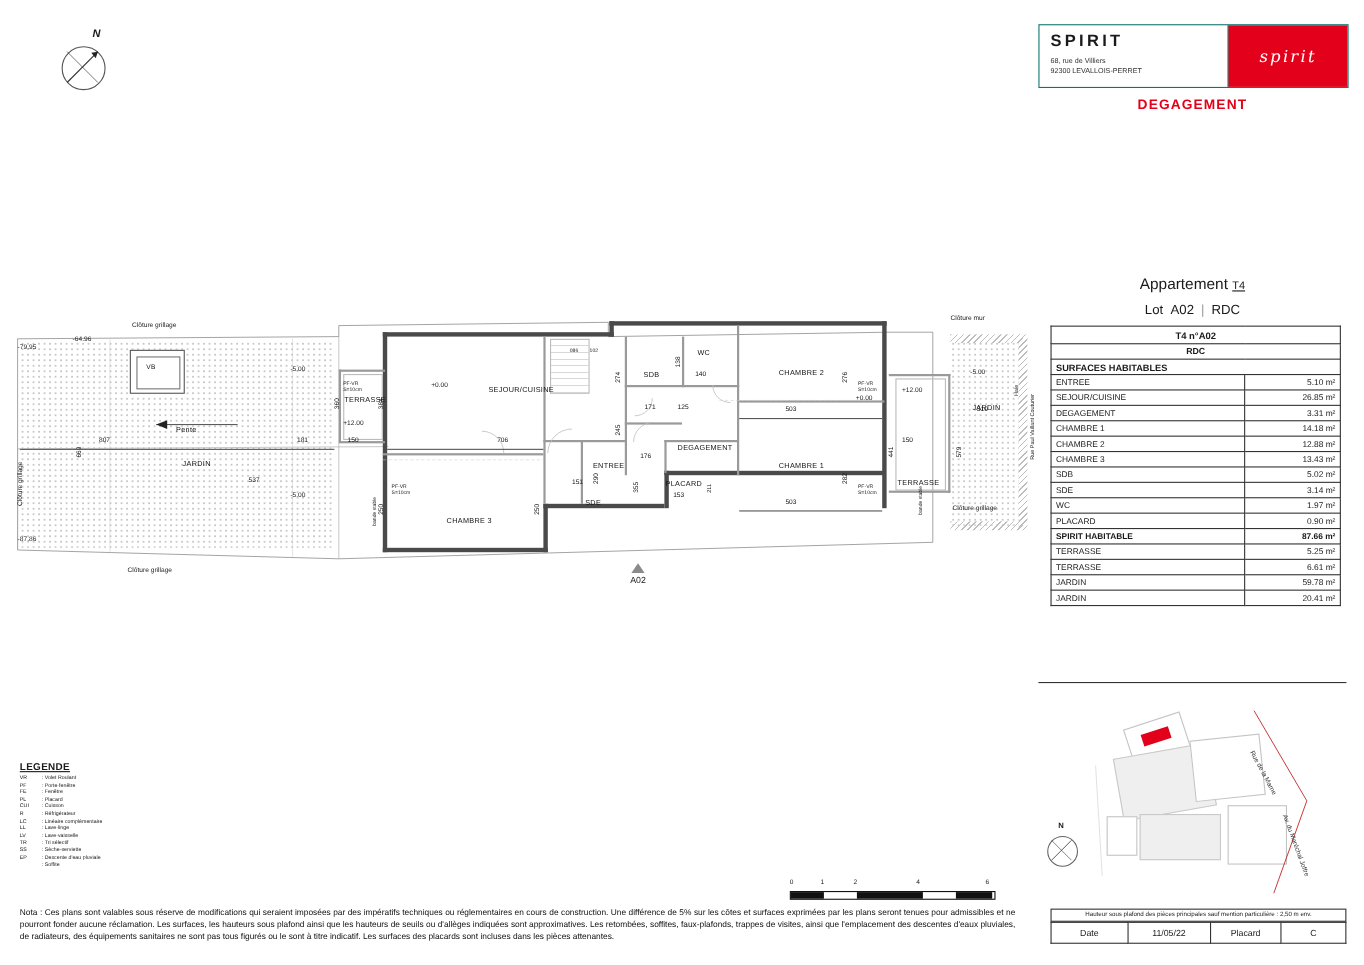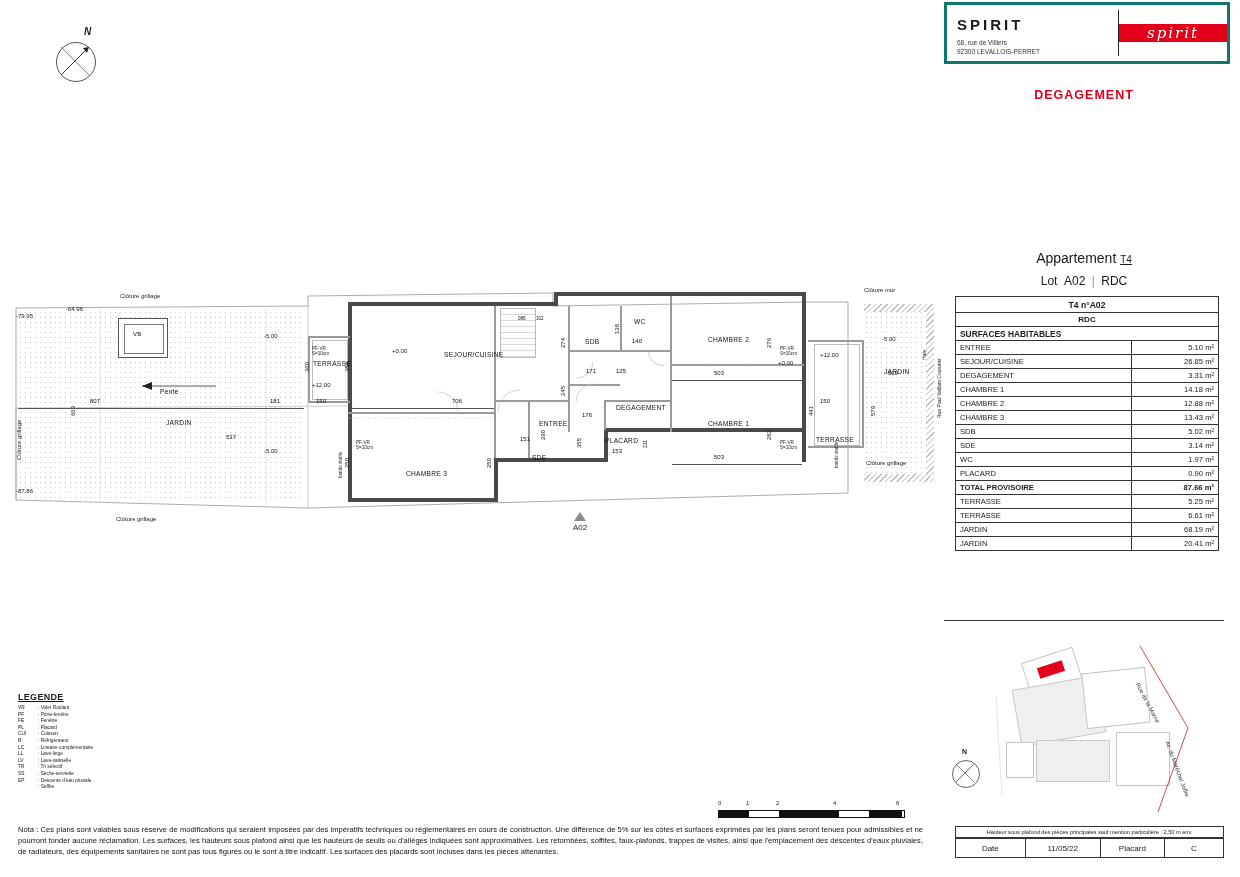--- a/index.html
+++ b/index.html
@@ -4,21 +4,21 @@
 <style>
   html,body{margin:0;padding:0;}
   body{
     width:1240px;height:877px;background:#ffffff;
     font-family:"Liberation Sans", sans-serif;
     color:#1a1a1a;position:relative;overflow:hidden;
   }
   .abs{position:absolute;}
 
   
-  #header-block{left:944px;top:2px;width:280px;height:56px;border:3px solid #0f766e;display:flex;align-items:center;}
+  #header-block{left:944px;top:22px;width:280px;height:56px;border:1px solid #0f766e;display:flex;}
   #header-left{flex:0 0 172px;padding:6px 0 0 10px;box-sizing:border-box;border-right:1px solid #222;}
   #brand-name{font-size:15px;letter-spacing:3px;font-weight:bold;}
   #brand-addr{font-size:6.5px;line-height:9px;margin-top:5px;color:#333;}
   #header-right{flex:1;background:#e2001a;display:flex;align-items:center;justify-content:center;}
   #brand-logo{color:#fff;font-family:"DejaVu Serif", serif;font-style:italic;font-size:15px;letter-spacing:2px;}
   #provisoire{left:944px;top:88px;width:280px;text-align:center;color:#e2001a;font-size:12.5px;letter-spacing:1px;font-weight:bold;}
 
   
   #appt-title{left:944px;top:250px;width:280px;text-align:center;font-size:14px;}
   #appt-title .small{font-size:10px;text-decoration:underline;}
@@ -178,34 +178,34 @@
       </tr>
   <tr>
         <td>WC</td>
         <td class="val">1.97 m²</td>
       </tr>
   <tr>
         <td>PLACARD</td>
         <td class="val">0.90 m²</td>
       </tr>
   <tr class="total">
-        <td>TOTAL PROVISOIRE</td>
+        <td>SPIRIT HABITABLE</td>
         <td class="val">87.66 m²</td>
       </tr>
   <tr>
         <td>TERRASSE</td>
         <td class="val">5.25 m²</td>
       </tr>
   <tr>
         <td>TERRASSE</td>
         <td class="val">6.61 m²</td>
       </tr>
   <tr>
         <td>JARDIN</td>
-        <td class="val">68.19 m²</td>
+        <td class="val">59.78 m²</td>
       </tr>
   <tr>
         <td>JARDIN</td>
         <td class="val">20.41 m²</td>
       </tr>
 </tbody>
   </table>
 
 <div class="abs" id="sep-line"></div>
 

